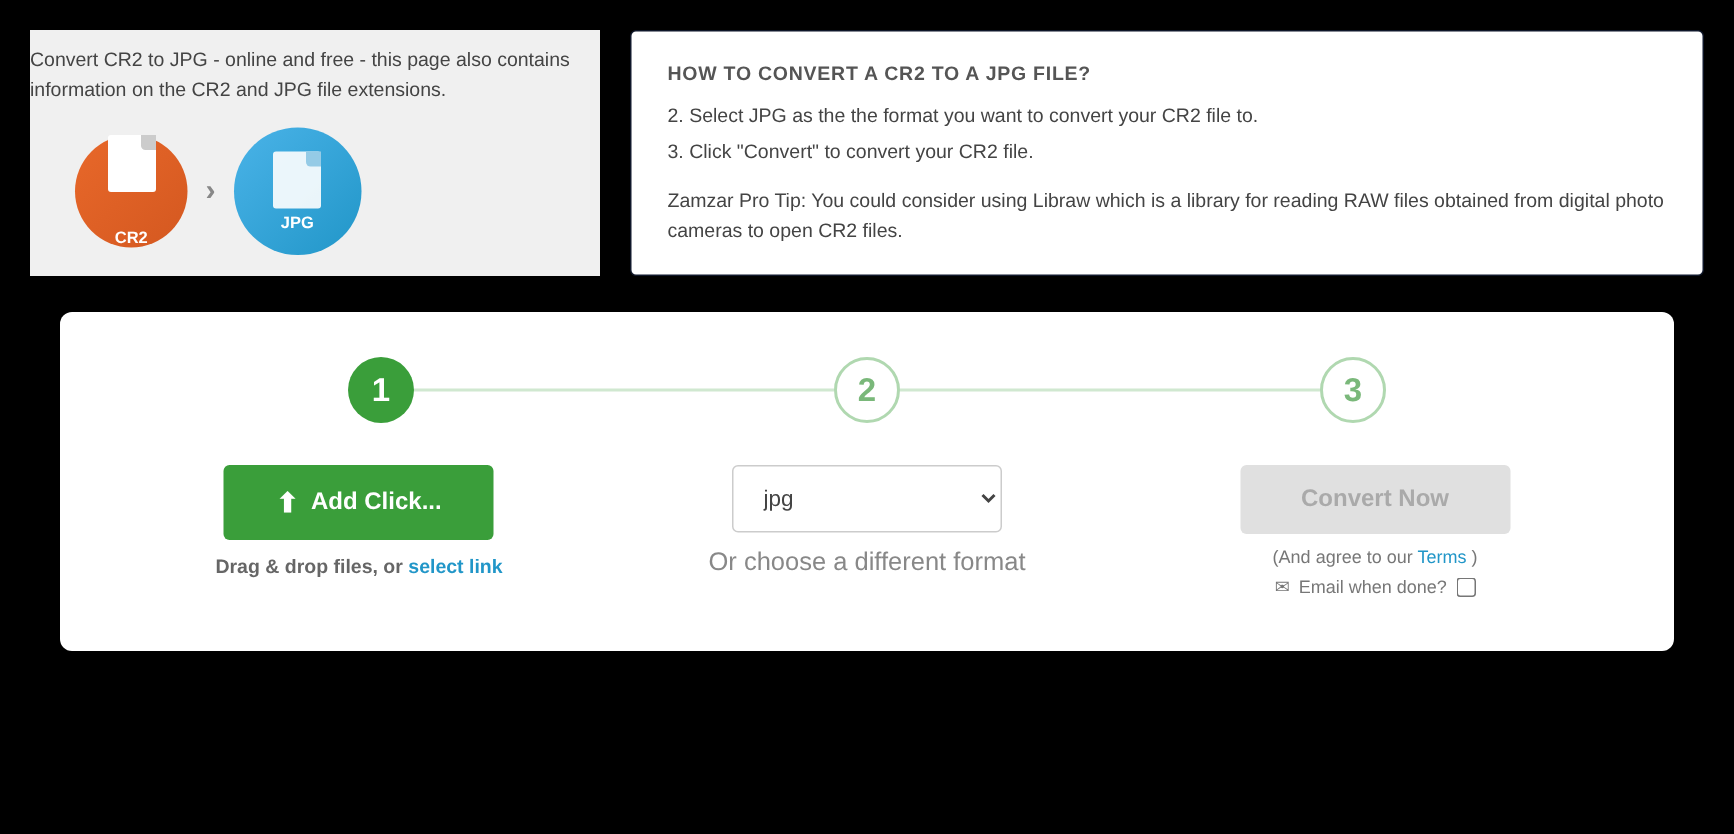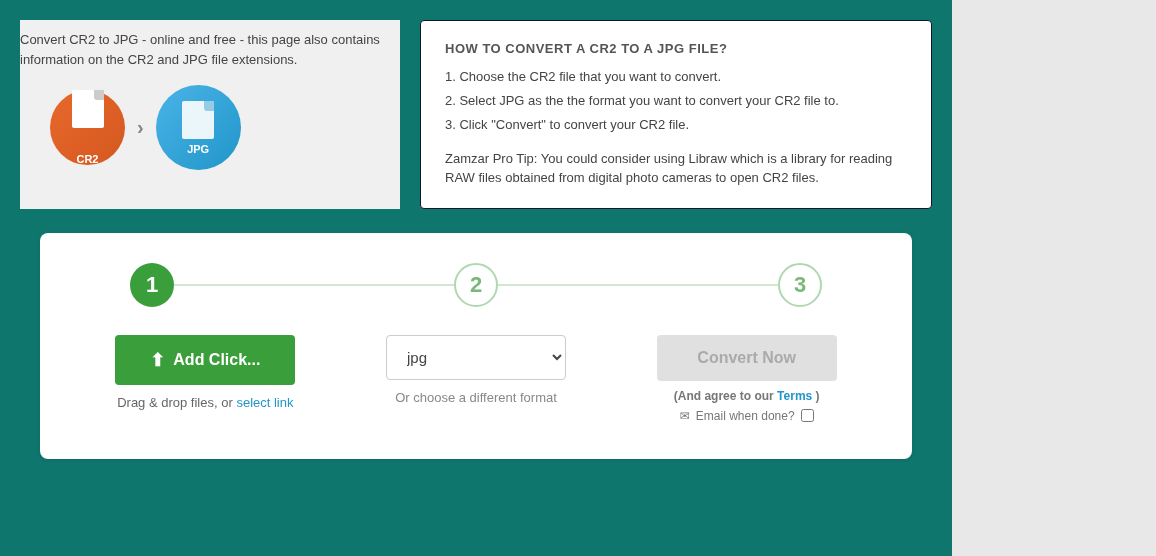--- a/index.html
+++ b/index.html
@@ -3,23 +3,23 @@
   <meta charset="utf-8">
   <style>
     * { box-sizing: border-box; margin: 0; padding: 0; }
     body {
       font-family: Arial, sans-serif;
       background: #e8e8e8;
       color: #333;
       font-size: 14px;
     }
     .page-wrapper {
-      width: 952px;
+      width: 1156px;
       min-height: 556px;
-      background: #0f766e;
+      background: #000000;
       padding: 20px;
     }
     .top-section {
       display: flex;
       gap: 20px;
       margin-bottom: 24px;
     }
     .left-panel {
       flex: 0 0 380px;
       background: #f0f0f0;
@@ -199,58 +199,58 @@
       width: 180px;
       justify-content: center;
     }
     .upload-icon {
       font-size: 18px;
     }
     .drag-drop-text {
       margin-top: 10px;
       font-size: 13px;
       color: #666;
+      font-weight: bold;
     }
     .select-link {
       color: #2196c8;
       cursor: pointer;
       text-decoration: none;
     }
     .format-select {
       width: 180px;
       padding: 12px 16px;
       border: 1px solid #ccc;
       border-radius: 4px;
       font-size: 15px;
       color: #444;
       background: white;
       cursor: pointer;
       appearance: auto;
     }
     .format-hint {
       margin-top: 10px;
-      font-size: 13px;
+      font-size: 17px;
       color: #888;
     }
     .convert-btn {
       background: #e0e0e0;
       color: #aaa;
       border: none;
       border-radius: 4px;
       padding: 14px 21px;
       font-size: 16px;
       font-weight: bold;
       cursor: default;
       width: 180px;
     }
     .terms-row {
       margin-top: 8px;
       font-size: 12px;
       color: #777;
-      font-weight: bold;
     }
     .terms-link {
       color: #2196c8;
       cursor: pointer;
       text-decoration: none;
     }
     .email-row {
       margin-top: 6px;
       display: flex;
       align-items: center;
@@ -294,21 +294,20 @@
         <div class="file-icon-jpg">
           <div class="file-doc-shape-blue"></div>
           <span class="file-label">JPG</span>
         </div>
       </div>
     </div>
 
     <div class="right-panel">
       <div class="how-to-title">HOW TO CONVERT A CR2 TO A JPG FILE?</div>
       <ul class="steps-list">
-        <li>1. Choose the CR2 file that you want to convert.</li>
         <li>2. Select JPG as the the format you want to convert your CR2 file to.</li>
         <li>3. Click "Convert" to convert your CR2 file.</li>
       </ul>
       <p class="pro-tip">
         <span class="pro-tip-bold">Zamzar Pro Tip:</span><span> You could consider using Libraw which is a library for reading RAW files obtained from digital photo cameras to open CR2 files.</span>
       </p>
     </div>
   </div>
 
   <div class="converter-section">

